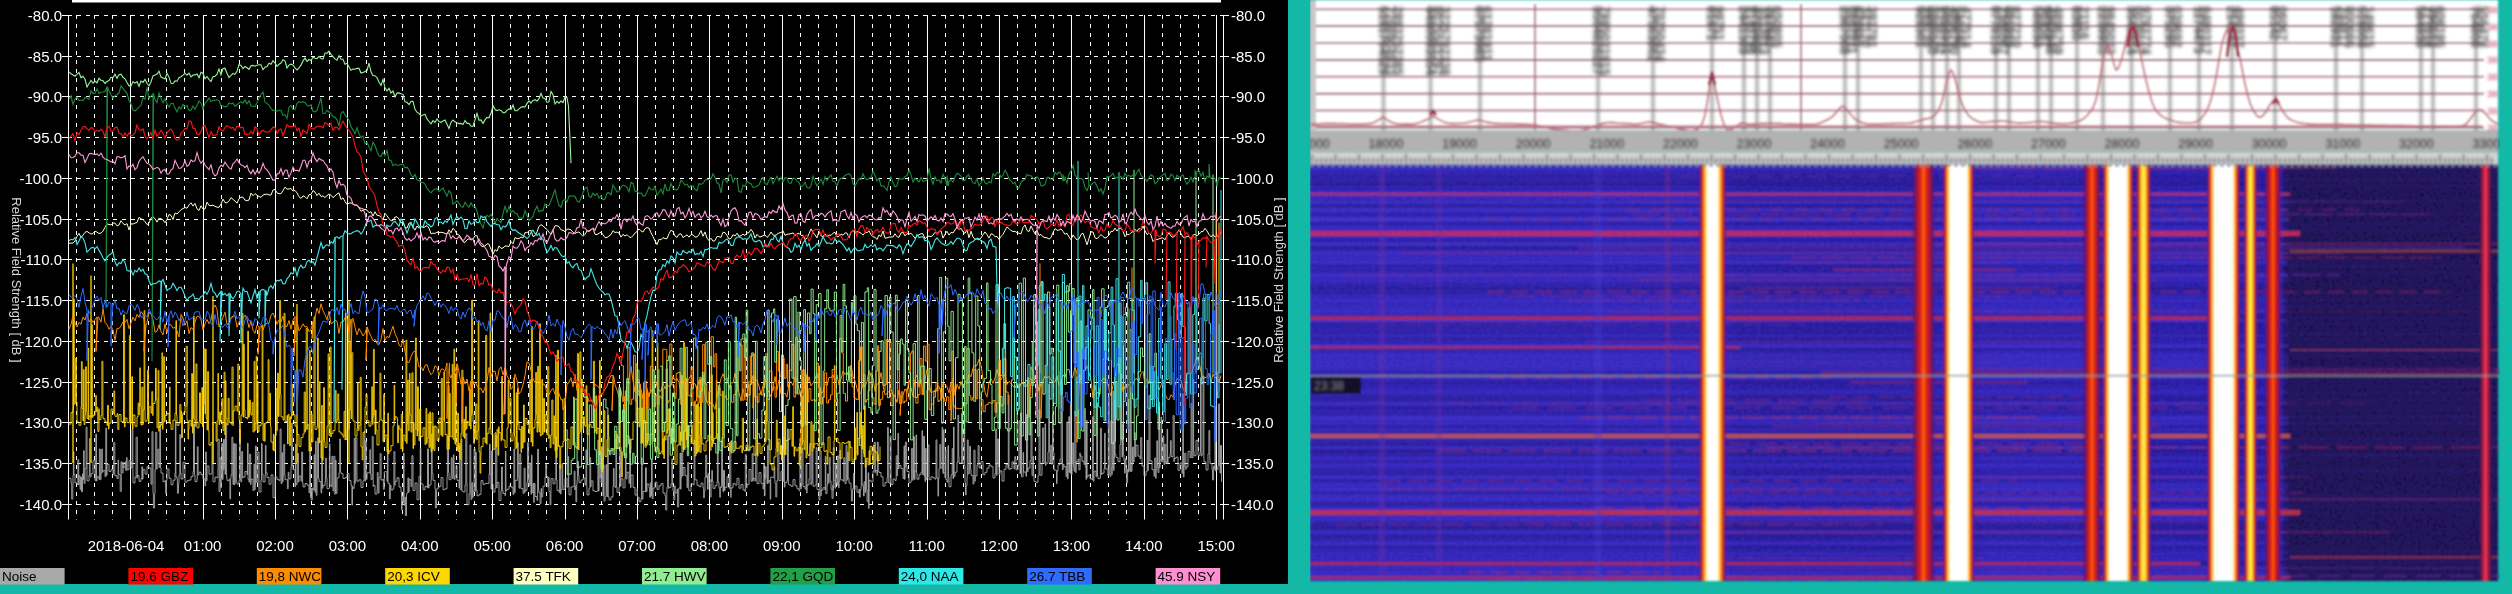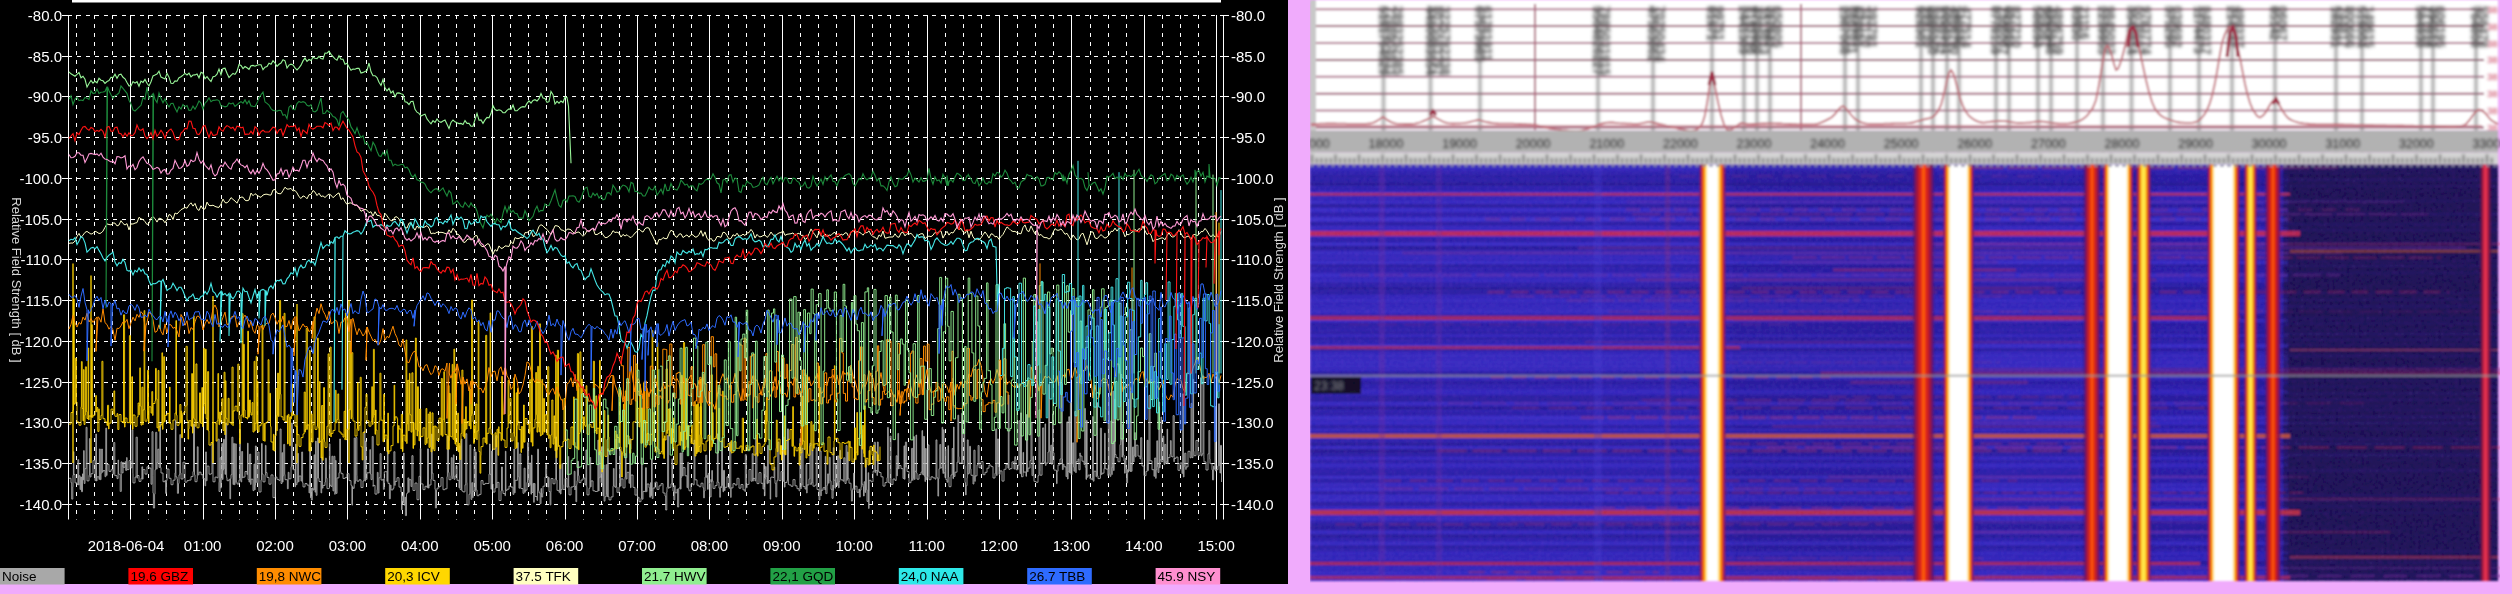--- a/index.html
+++ b/index.html
@@ -1,14 +1,14 @@
 <!DOCTYPE html>
 <html><head><meta charset="utf-8"><style>
 html,body{margin:0;padding:0;background:#ffffff}
-#wrap{position:relative;width:2512px;height:594px;overflow:hidden;background:#f0abfc;font-family:"Liberation Sans", sans-serif}
+#wrap{position:relative;width:2512px;height:594px;overflow:hidden;background:#14b8a6;font-family:"Liberation Sans", sans-serif}
 </style></head><body>
 <div id="wrap">
 <svg width="1288" height="594" viewBox="0 0 1288 594" style="position:absolute;left:0;top:0">
       <rect x="0" y="0" width="1288" height="584" fill="#000000"></rect>
 <rect x="72" y="0" width="1149" height="2.5" fill="#ffffff"></rect>
 <g stroke="#ffffff" stroke-width="1" fill="none">
 <path d="M68.0 15.5H1223.0" stroke-dasharray="4,5"></path>
 <path d="M62.0 15.5H68.0"></path>
 <path d="M1223.0 15.5H1229.0"></path>
 <path d="M68.0 56.5H1223.0" stroke-dasharray="4,5"></path>

